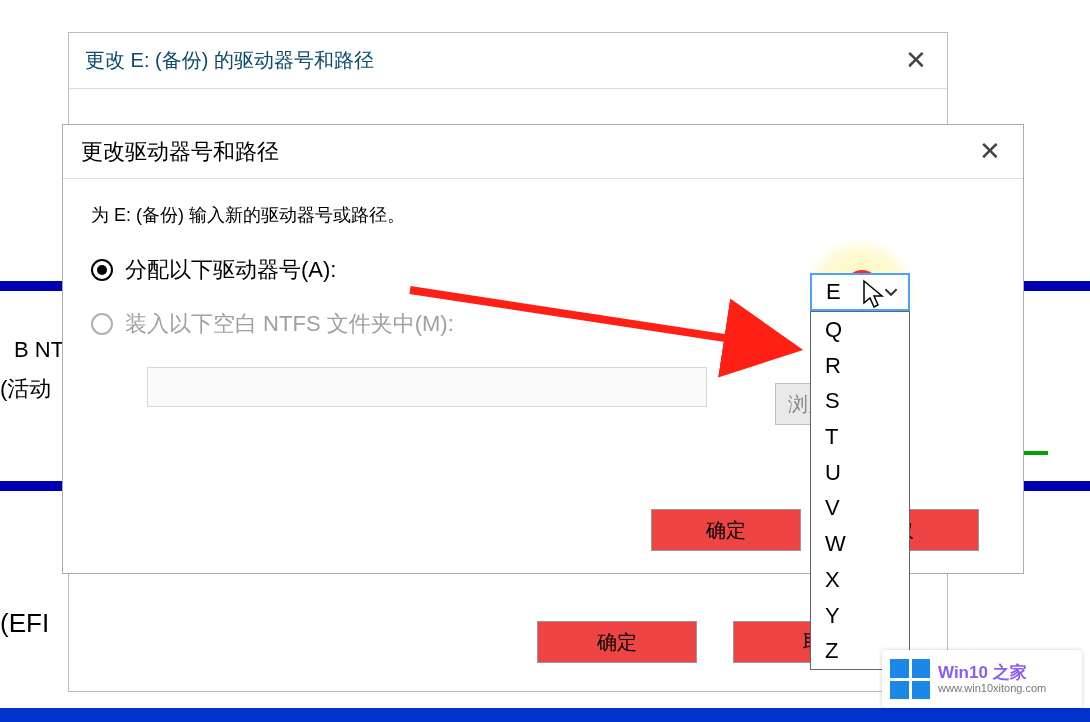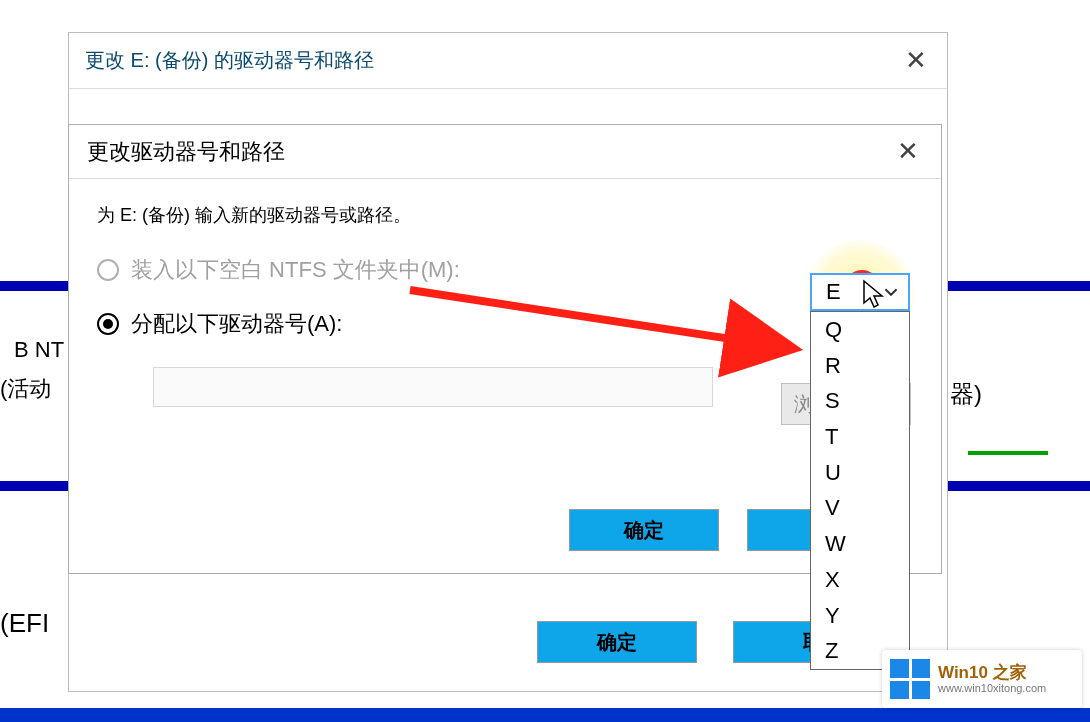--- a/index.html
+++ b/index.html
@@ -99,34 +99,33 @@
     left: 0; right: 0; bottom: 28px;
     display: flex;
     justify-content: flex-end;
     gap: 36px;
     padding-right: 54px;
   }
   .btn {
     width: 160px;
     height: 42px;
     border: 1px solid #999;
-    background: #0ea5e9;
+    background: #ef4444;
     font-size: 20px;
     display: flex;
     align-items: center;
     justify-content: center;
     cursor: pointer;
-    font-weight: bold;
   }
 
   
   .inner-dialog {
     position: absolute;
-    left: 68px; top: 124px;
-    width: 874px; height: 450px;
+    left: 62px; top: 124px;
+    width: 962px; height: 450px;
     background: #fff;
     border: 1px solid #adadad;
     z-index: 5;
   }
   .inner-titlebar {
     height: 54px;
     display: flex;
     align-items: center;
     border-bottom: 1px solid #dcdcdc;
     padding: 0 8px 0 18px;
@@ -286,21 +285,21 @@
   .wm-logo {
     width: 40px; height: 40px;
     display: grid;
     grid-template-columns: 1fr 1fr;
     grid-template-rows: 1fr 1fr;
     gap: 3px;
     margin-right: 8px;
   }
   .wm-logo div { background: #1b87e6; }
   .wm-text { line-height: 1.15; }
-  .wm-title { font-size: 17px; font-weight: bold; color: #a16207; }
+  .wm-title { font-size: 17px; font-weight: bold; color: #8b5cf6; }
   .wm-sub { font-size: 11px; color: #777; }
 </style>
 </head>
 <body>
 
 <div class="bg-bluebar1"></div>
 <div class="bg-bluebar2"></div>
 <div class="bg-greenbar"></div>
 <div class="bg-text-ntfs">B NT</div>
 <div class="bg-text-active">(活动</div>
@@ -324,30 +323,30 @@
 <div class="inner-dialog">
   <div class="inner-titlebar">
     <div class="inner-title">更改驱动器号和路径</div>
     <div class="title-x">
       <span>✕</span>
     </div>
   </div>
   <div class="inner-body">
     <div class="instr">为 E: (备份) 输入新的驱动器号或路径。</div>
 
-    <div class="radio-row disabled">
-      <span class="radio-circle"></span>
-      <span>装入以下空白 NTFS 文件夹中(M):</span>
-    </div>
-
     <div class="radio-row">
       <span class="radio-circle">
           <span class="radio-dot"></span>
         </span>
       <span>分配以下驱动器号(A):</span>
+    </div>
+
+    <div class="radio-row disabled">
+      <span class="radio-circle"></span>
+      <span>装入以下空白 NTFS 文件夹中(M):</span>
     </div>
 
     <div class="text-input"></div>
   </div>
 
   <div class="browse-btn">浏览</div>
 
   <div class="inner-buttons">
     <div class="btn">确定</div>
     <div class="btn">取</div>

